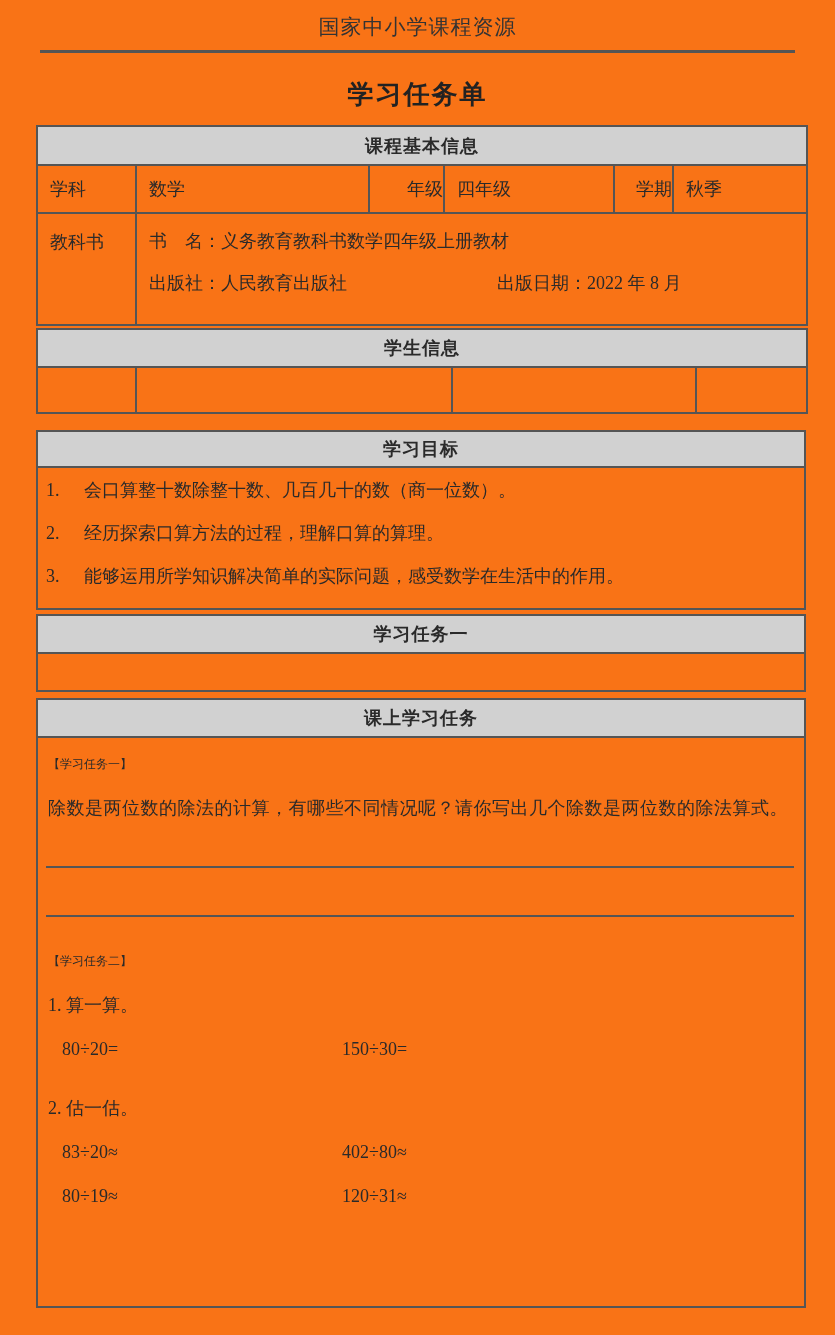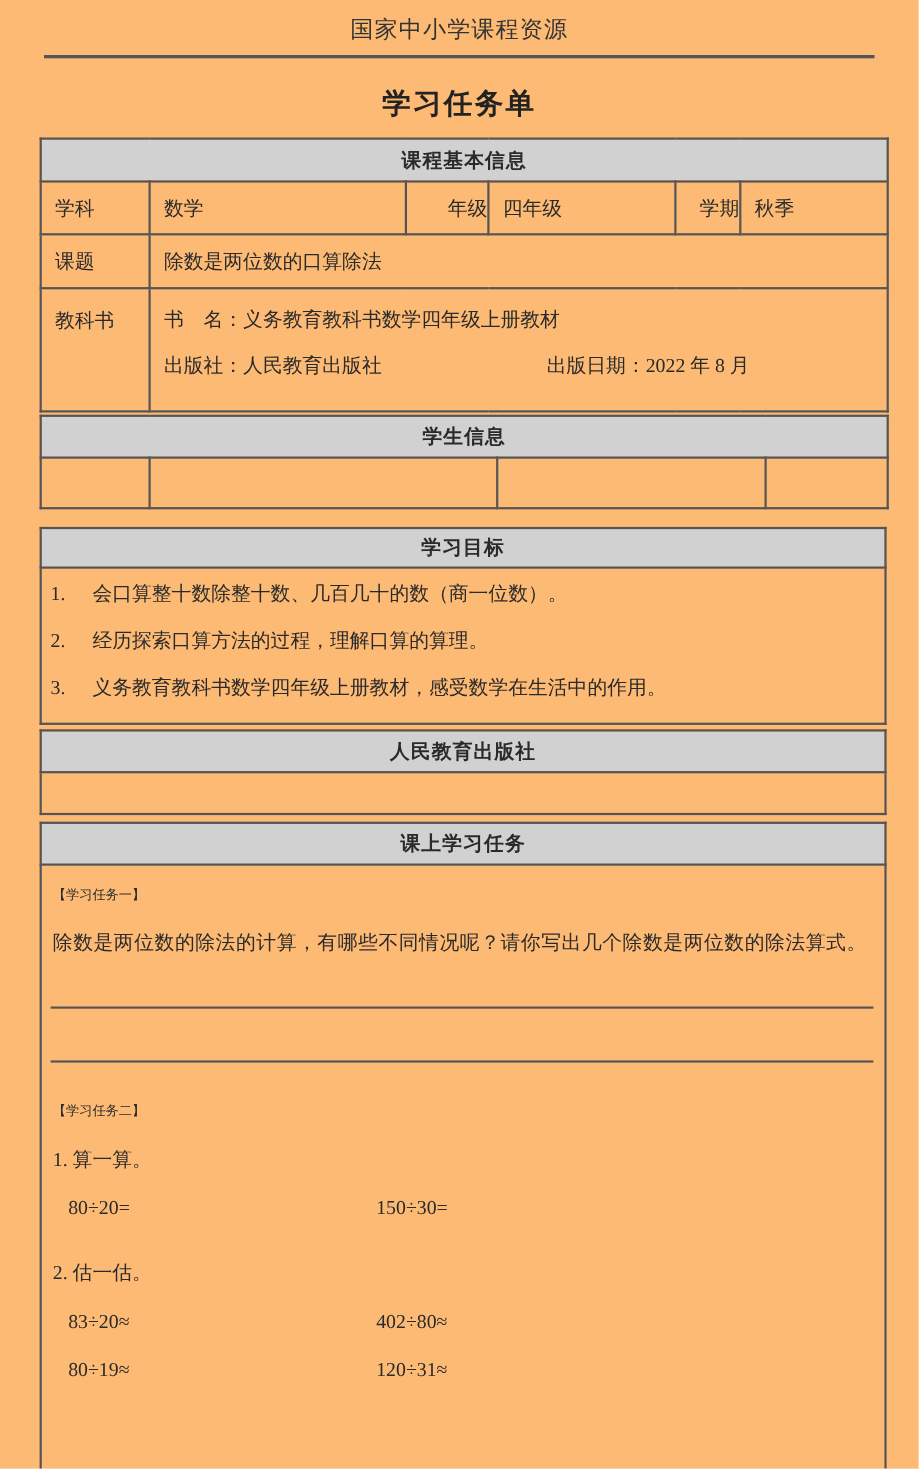--- a/index.html
+++ b/index.html
@@ -3,21 +3,21 @@
 <meta charset="utf-8">
 <style>
   html,body{margin:0;padding:0;}
   body{
     width:835px;height:1335px;
     background:#fdfdfd;
     font-family:"Liberation Serif","DejaVu Serif",serif;
     color:#2a2a2a;
     overflow:hidden;
   }
-  .page{width:835px;height:1335px;position:relative;background:#fdba74;}
+  .page{width:835px;height:1335px;position:relative;background:#f97316;}
 
   
   .site-header{
     padding-top:12px;
     text-align:center;
     font-size:21px;line-height:30px;
     color:#333;
     letter-spacing:1px;
   }
   .top-rule{
@@ -133,24 +133,20 @@
           <td colspan="6" class="band t1-band">课程基本信息</td>
         </tr>
     <tr class="row-subject">
       <td>学科</td>
       <td>数学</td>
       <td class="ctr">年级</td>
       <td>四年级</td>
       <td class="ctr">学期</td>
       <td>秋季</td>
     </tr>
-    <tr class="row-topic">
-      <td>课题</td>
-      <td colspan="5">除数是两位数的口算除法</td>
-    </tr>
     <tr class="row-book">
       <td class="vtop">教科书</td>
       <td colspan="5" class="book-cell">
         <div class="book-line">书　名：义务教育教科书数学四年级上册教材</div>
         <div class="pub-row">
           <span>出版社：人民教育出版社</span><span class="pub-date">出版日期：2022 年 8 月</span>
         </div>
       </td>
     </tr>
   </tbody>
@@ -178,30 +174,30 @@
 
   <table class="tbl t3">
     <tbody>
         <tr>
           <td class="band t3-band">学习目标</td>
         </tr>
     <tr>
           <td class="obj-cell">
       <div class="obj-line"><span class="obj-num">1.</span><span>会口算整十数除整十数、几百几十的数（商一位数）。</span></div>
       <div class="obj-line"><span class="obj-num">2.</span><span>经历探索口算方法的过程，理解口算的算理。</span></div>
-      <div class="obj-line"><span class="obj-num">3.</span><span>义务教育教科书数学四年级上册教材，感受数学在生活中的作用。</span></div>
+      <div class="obj-line"><span class="obj-num">3.</span><span>能够运用所学知识解决简单的实际问题，感受数学在生活中的作用。</span></div>
     </td>
         </tr>
   </tbody>
     </table>
 
   <table class="tbl t4">
     <tbody>
         <tr>
-          <td class="band t4-band">人民教育出版社</td>
+          <td class="band t4-band">学习任务一</td>
         </tr>
     <tr class="row-pre-empty">
           <td></td>
         </tr>
   </tbody>
     </table>
 
   <table class="tbl t5">
     <tbody>
         <tr>

